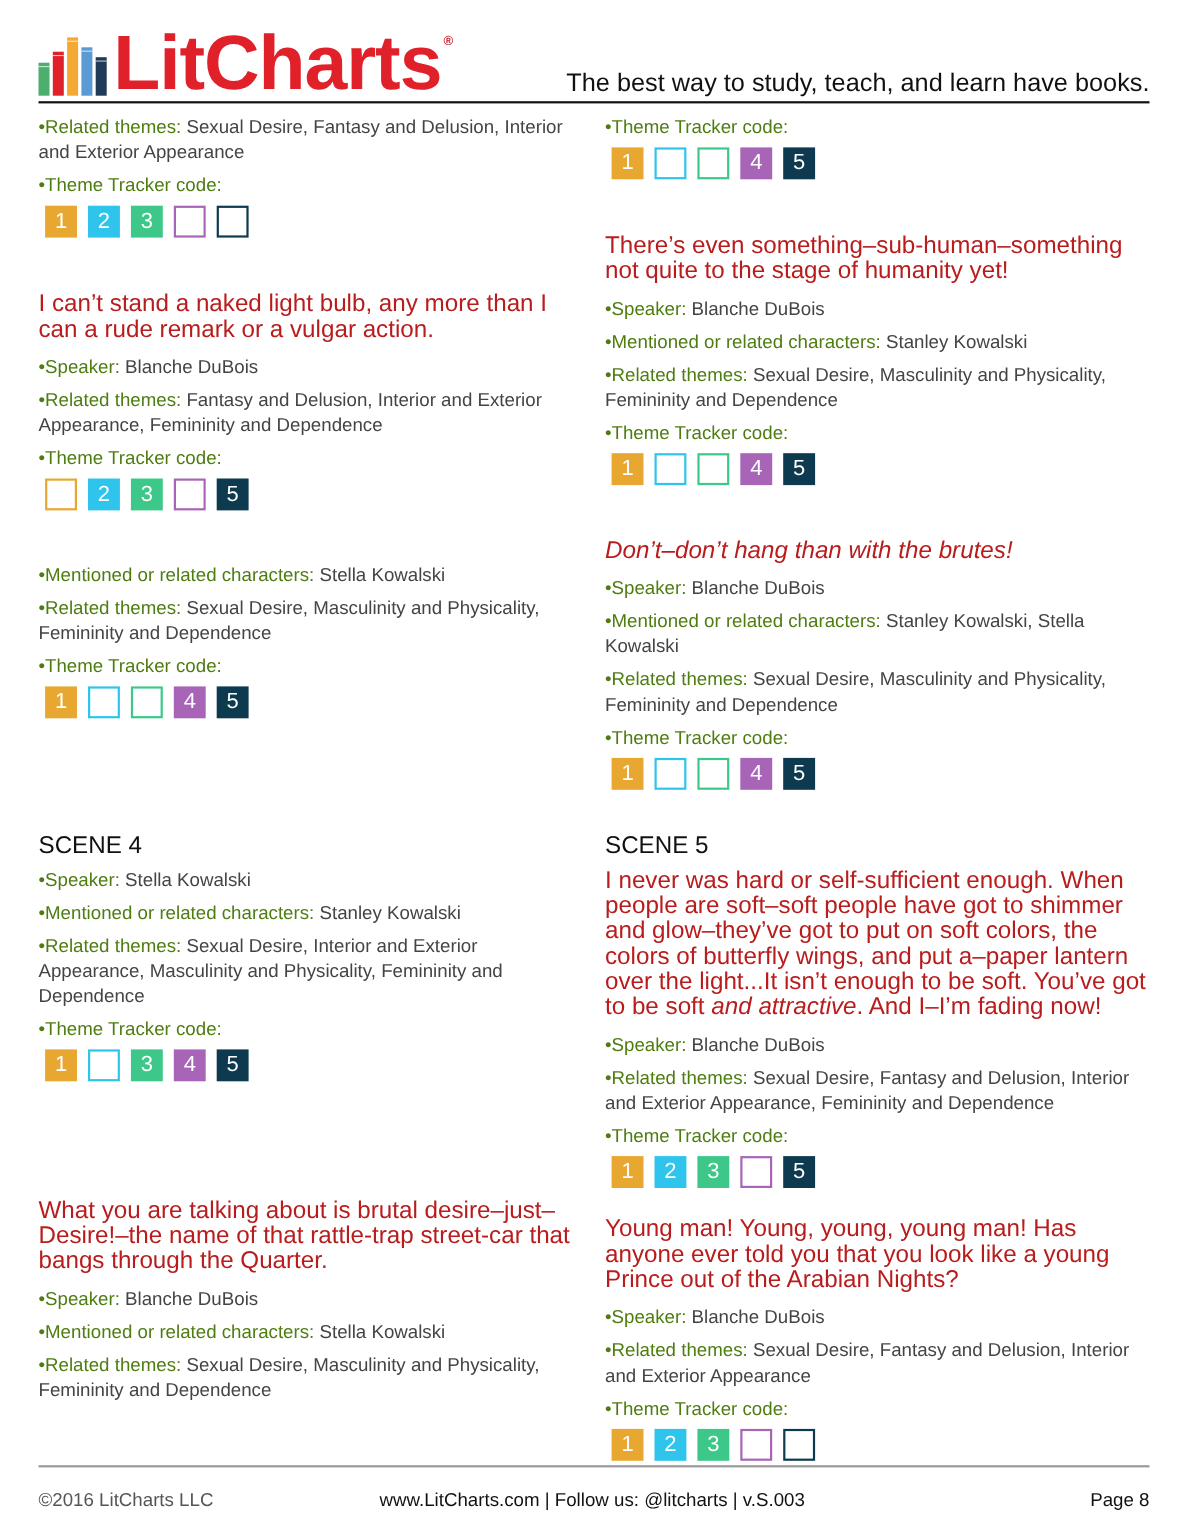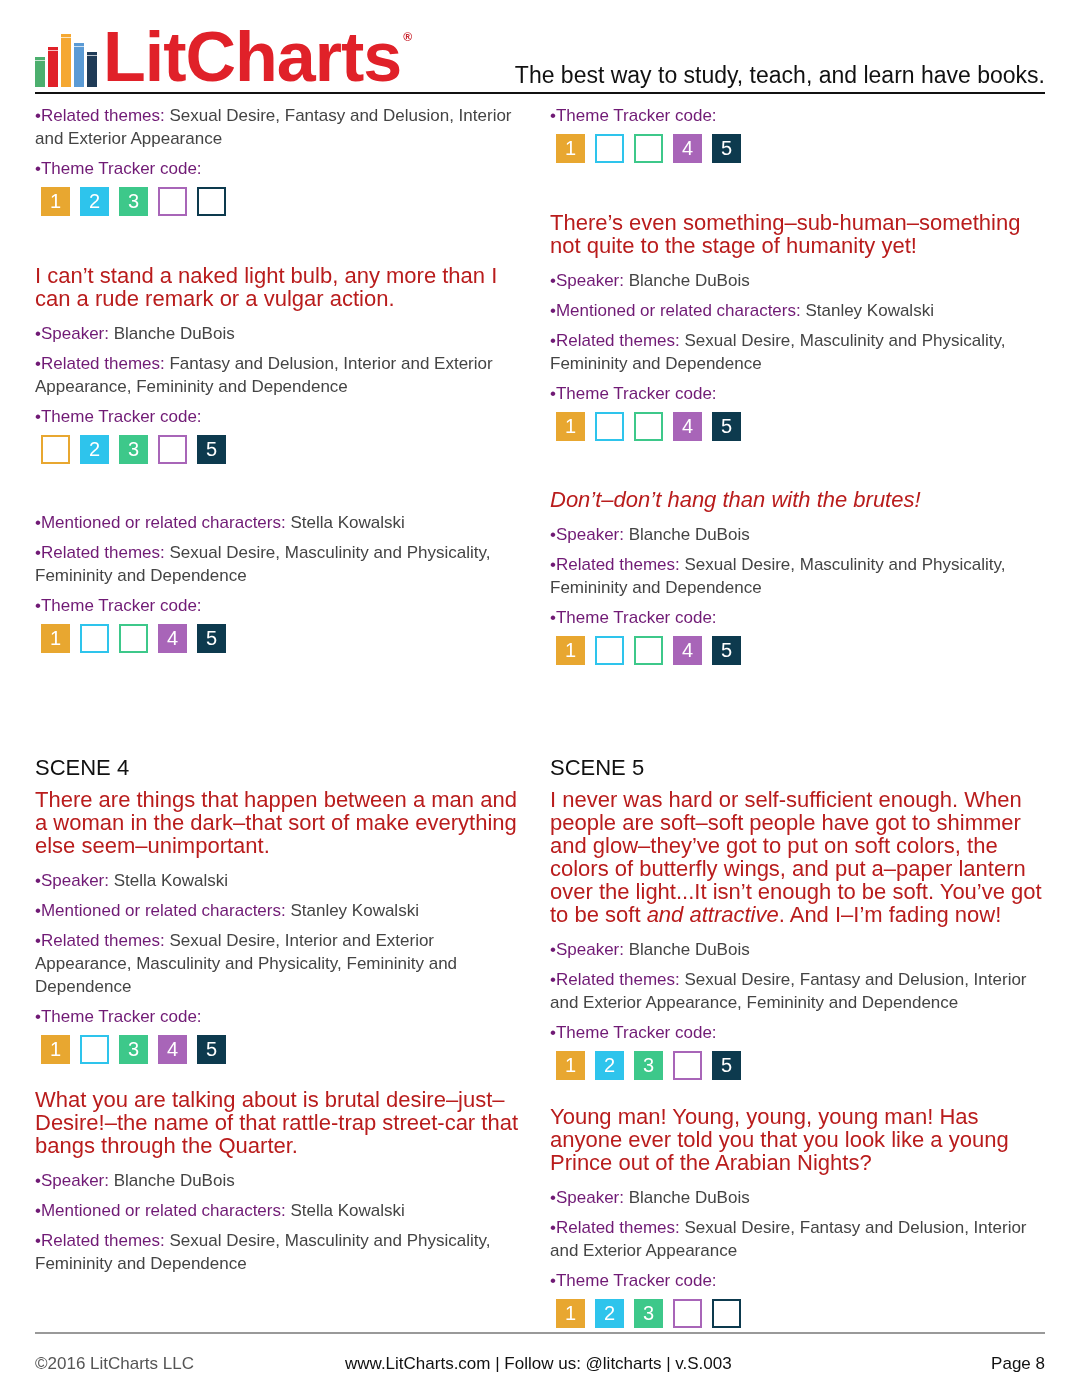--- a/index.html
+++ b/index.html
@@ -16,21 +16,21 @@
   .tagline { position: absolute; right: 0; bottom: 3px; font-size: 23px; color: #111; }
 
   .col { position: absolute; top: 104px; width: 495px; }
   .col-left { left: 35px; }
   .col-right { left: 550px; }
 
   .quote { font-size: 22px; line-height: 23px; color: #b91c1c; margin-bottom: 12px; }
   .quote.italic { font-style: italic; }
   .quote em { font-style: italic; }
   .meta { font-size: 17px; line-height: 23px; margin-bottom: 7px; color: #444; }
-  .meta .lbl { color: #701a75; }
+  .meta .lbl { color: #4d7c0f; }
   .scene-heading { font-size: 22px; line-height: 28px; color: #111; margin-bottom: 6px; }
   .tracker { display: flex; gap: 10px; margin: 4px 0 0 6px; }
   .box { width: 29px; height: 29px; display: flex; align-items: center; justify-content: center; color: #fff; font-size: 20px; }
   .box.empty { background: #fff; border: 2px solid; }
 
   .entry { position: absolute; left: 0; width: 495px; }
 
   .footer-rule { position: absolute; left: 35px; top: 1332px; width: 1010px; height: 2px; background: #999; }
   .footer { position: absolute; left: 35px; top: 1354px; width: 1010px; font-size: 17px; color: #333; }
   .footer-left { position: absolute; left: 0; top: 0; color: #555; }
@@ -91,21 +91,20 @@
         <div class="box" style="background: rgb(232, 167, 48);">1</div>
         <div class="box empty" style="border-color: rgb(46, 196, 236);"></div>
         <div class="box empty" style="border-color: rgb(61, 200, 138);"></div>
         <div class="box" style="background: rgb(168, 101, 184);">4</div>
         <div class="box" style="background: rgb(13, 58, 78);">5</div>
       </div>
   </div>
 
   <div class="entry" style="top:650px">
     <div class="scene-heading">SCENE 4</div>
-    <div class="quote">There are things that happen between a man and a woman in the dark–that sort of make everything else seem–unimportant.</div>
     <div class="meta"><span class="lbl">•Speaker: </span><span>Stella Kowalski</span></div>
     <div class="meta"><span class="lbl">•Mentioned or related characters: </span><span>Stanley Kowalski</span></div>
     <div class="meta"><span class="lbl">•Related themes: </span><span>Sexual Desire, Interior and Exterior Appearance, Masculinity and Physicality, Femininity and Dependence</span></div>
     <div class="meta"><span class="lbl">•Theme Tracker code:</span></div>
     <div class="tracker">
         <div class="box" style="background: rgb(232, 167, 48);">1</div>
         <div class="box empty" style="border-color: rgb(46, 196, 236);"></div>
         <div class="box" style="background: rgb(61, 200, 138);">3</div>
         <div class="box" style="background: rgb(168, 101, 184);">4</div>
         <div class="box" style="background: rgb(13, 58, 78);">5</div>
@@ -144,20 +143,21 @@
         <div class="box empty" style="border-color: rgb(46, 196, 236);"></div>
         <div class="box empty" style="border-color: rgb(61, 200, 138);"></div>
         <div class="box" style="background: rgb(168, 101, 184);">4</div>
         <div class="box" style="background: rgb(13, 58, 78);">5</div>
       </div>
   </div>
 
   <div class="entry" style="top:384px">
     <div class="quote italic">Don’t–don’t hang than with the brutes!</div>
     <div class="meta"><span class="lbl">•Speaker: </span><span>Blanche DuBois</span></div>
+    <div class="meta"><span class="lbl">•Mentioned or related characters: </span><span>Stanley Kowalski, Stella Kowalski</span></div>
     <div class="meta"><span class="lbl">•Related themes: </span><span>Sexual Desire, Masculinity and Physicality, Femininity and Dependence</span></div>
     <div class="meta"><span class="lbl">•Theme Tracker code:</span></div>
     <div class="tracker">
         <div class="box" style="background: rgb(232, 167, 48);">1</div>
         <div class="box empty" style="border-color: rgb(46, 196, 236);"></div>
         <div class="box empty" style="border-color: rgb(61, 200, 138);"></div>
         <div class="box" style="background: rgb(168, 101, 184);">4</div>
         <div class="box" style="background: rgb(13, 58, 78);">5</div>
       </div>
   </div>

